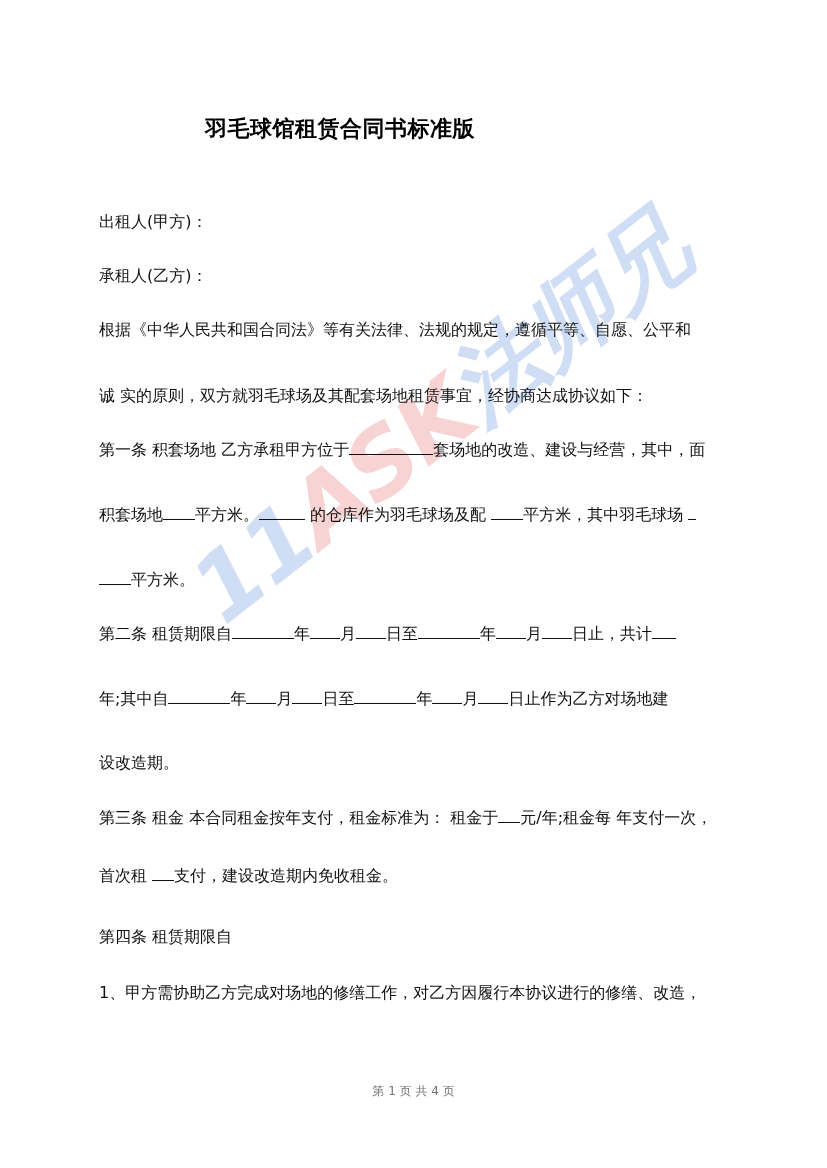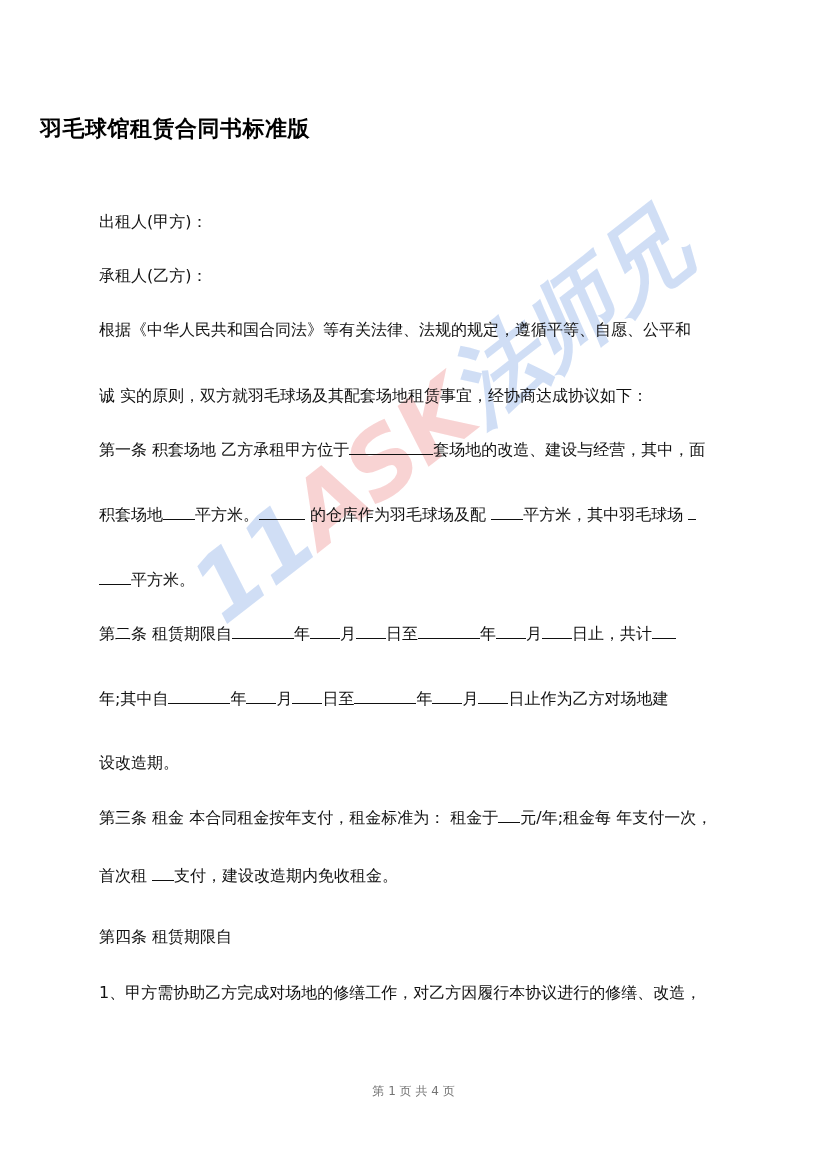--- a/index.html
+++ b/index.html
@@ -19,26 +19,25 @@
       position: absolute;
       left: 0; top: 0;
       width: 827px;
       height: 1168px;
     }
     .title {
       position: absolute;
       top: 114px;
       left: 0;
       width: 680px;
-      text-align: left;
+      text-align: center;
       font-size: 22px;
       font-weight: bold;
       letter-spacing: 0.5px;
       color: #000;
-      margin-left: 40px;
     }
     .line {
       position: absolute;
       left: 99px;
       font-size: 16px;
       white-space: nowrap;
       color: #111;
       line-height: 22px;
     }
     .blank {

